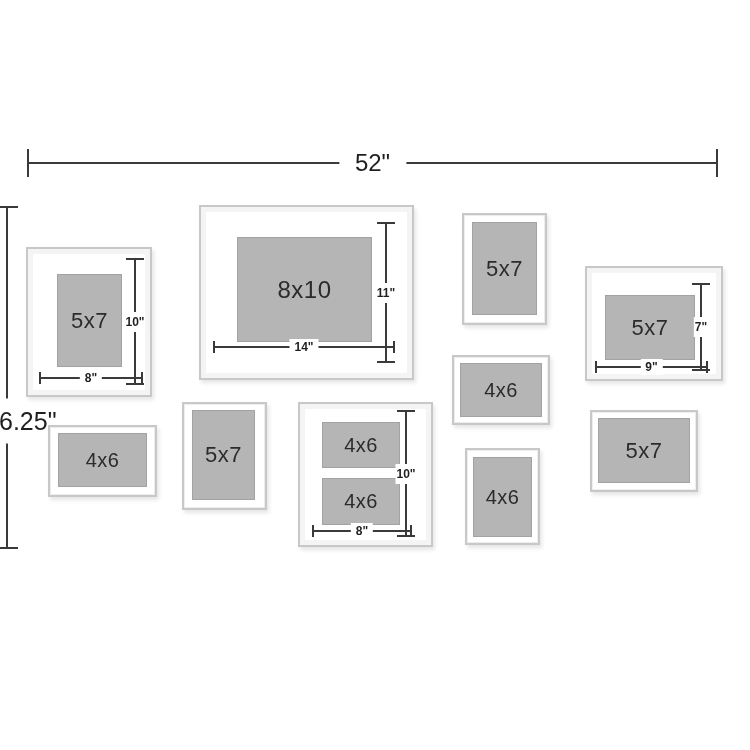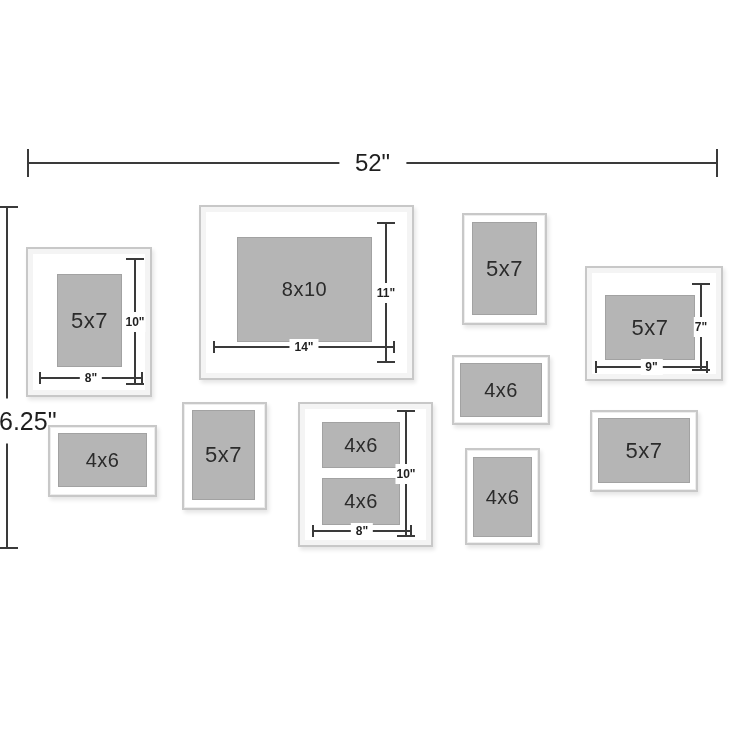--- a/index.html
+++ b/index.html
@@ -55,21 +55,21 @@
     </div>
     <div class="vdim" style="left:106px;top:9px;height:127px;">
       <span class="dlabel">10"</span>
     </div>
     <div class="hdim" style="left:11px;top:128px;width:104px;">
       <span class="dlabel">8"</span>
     </div>
   </div>
 
   <div class="frame" style="left:199px;top:205px;width:215px;height:175px;">
-    <div class="photo" style="left:36px;top:30px;width:135px;height:105px;font-size:20px;">
+    <div class="photo" style="left:36px;top:30px;width:135px;height:105px;font-size:24px;">
       <span>8x10</span>
     </div>
     <div class="vdim" style="left:184px;top:15px;height:141px;">
       <span class="dlabel">11"</span>
     </div>
     <div class="hdim" style="left:12px;top:139px;width:182px;">
       <span class="dlabel">14"</span>
     </div>
   </div>
 

